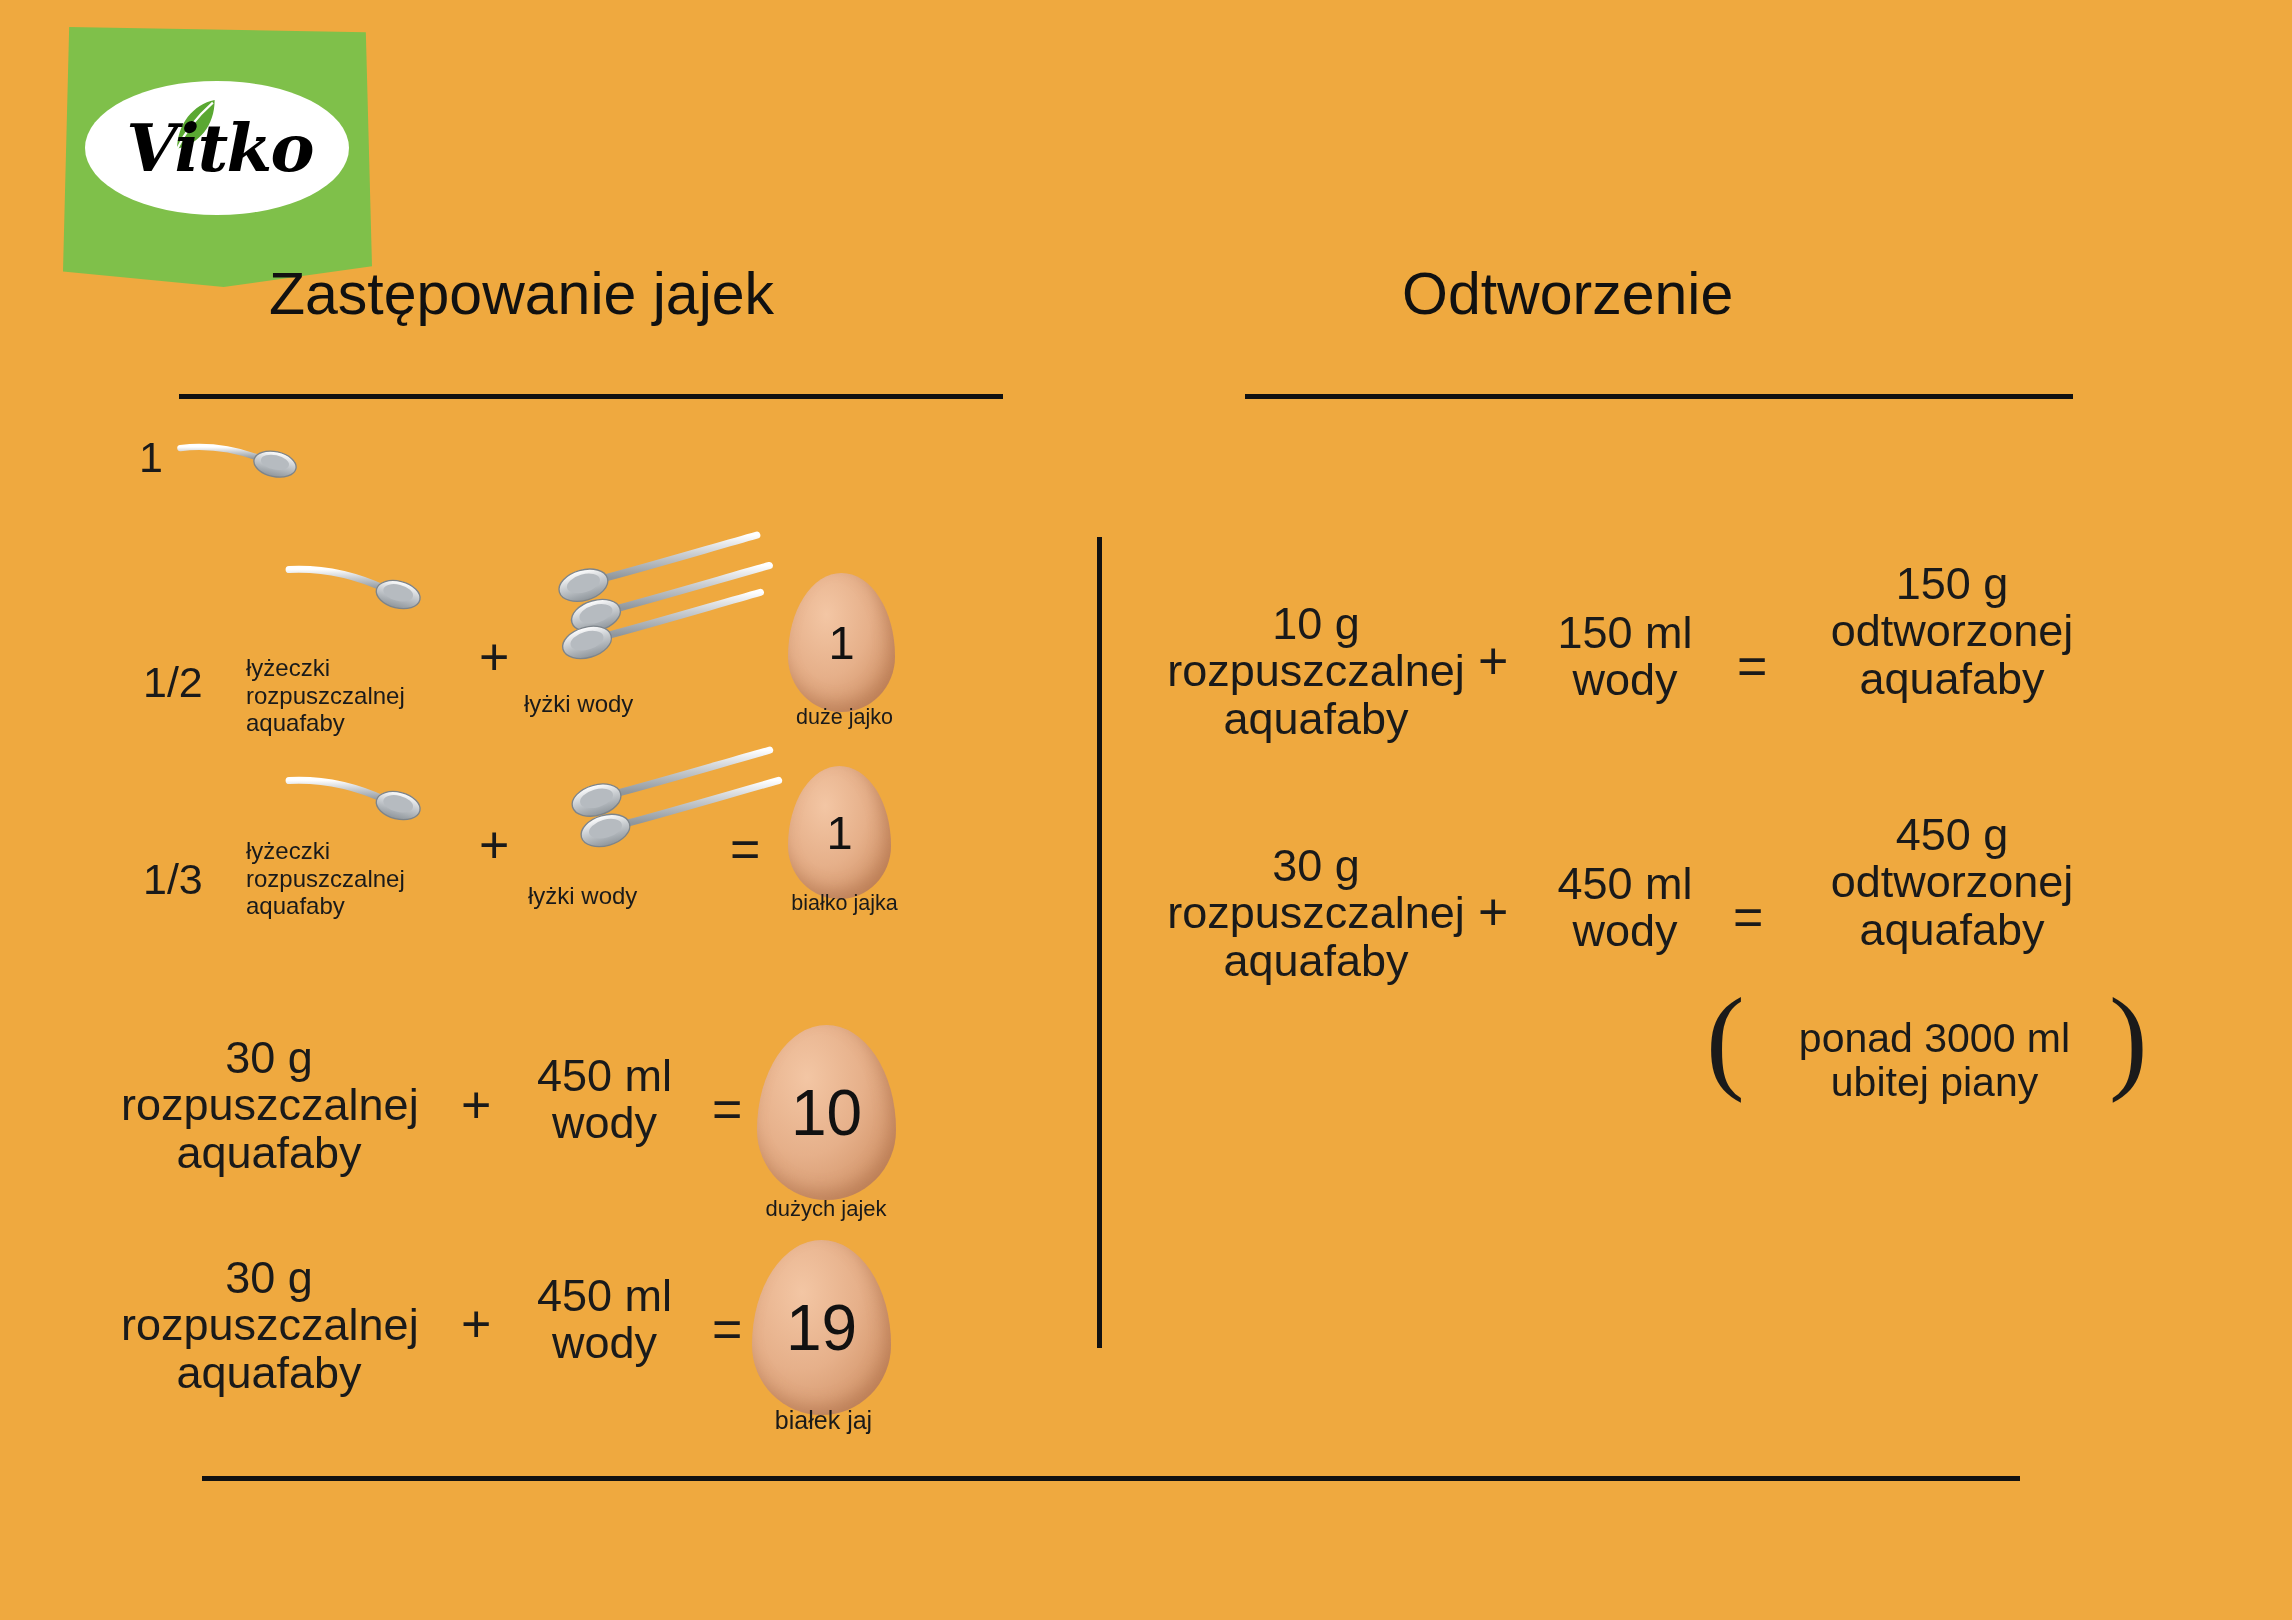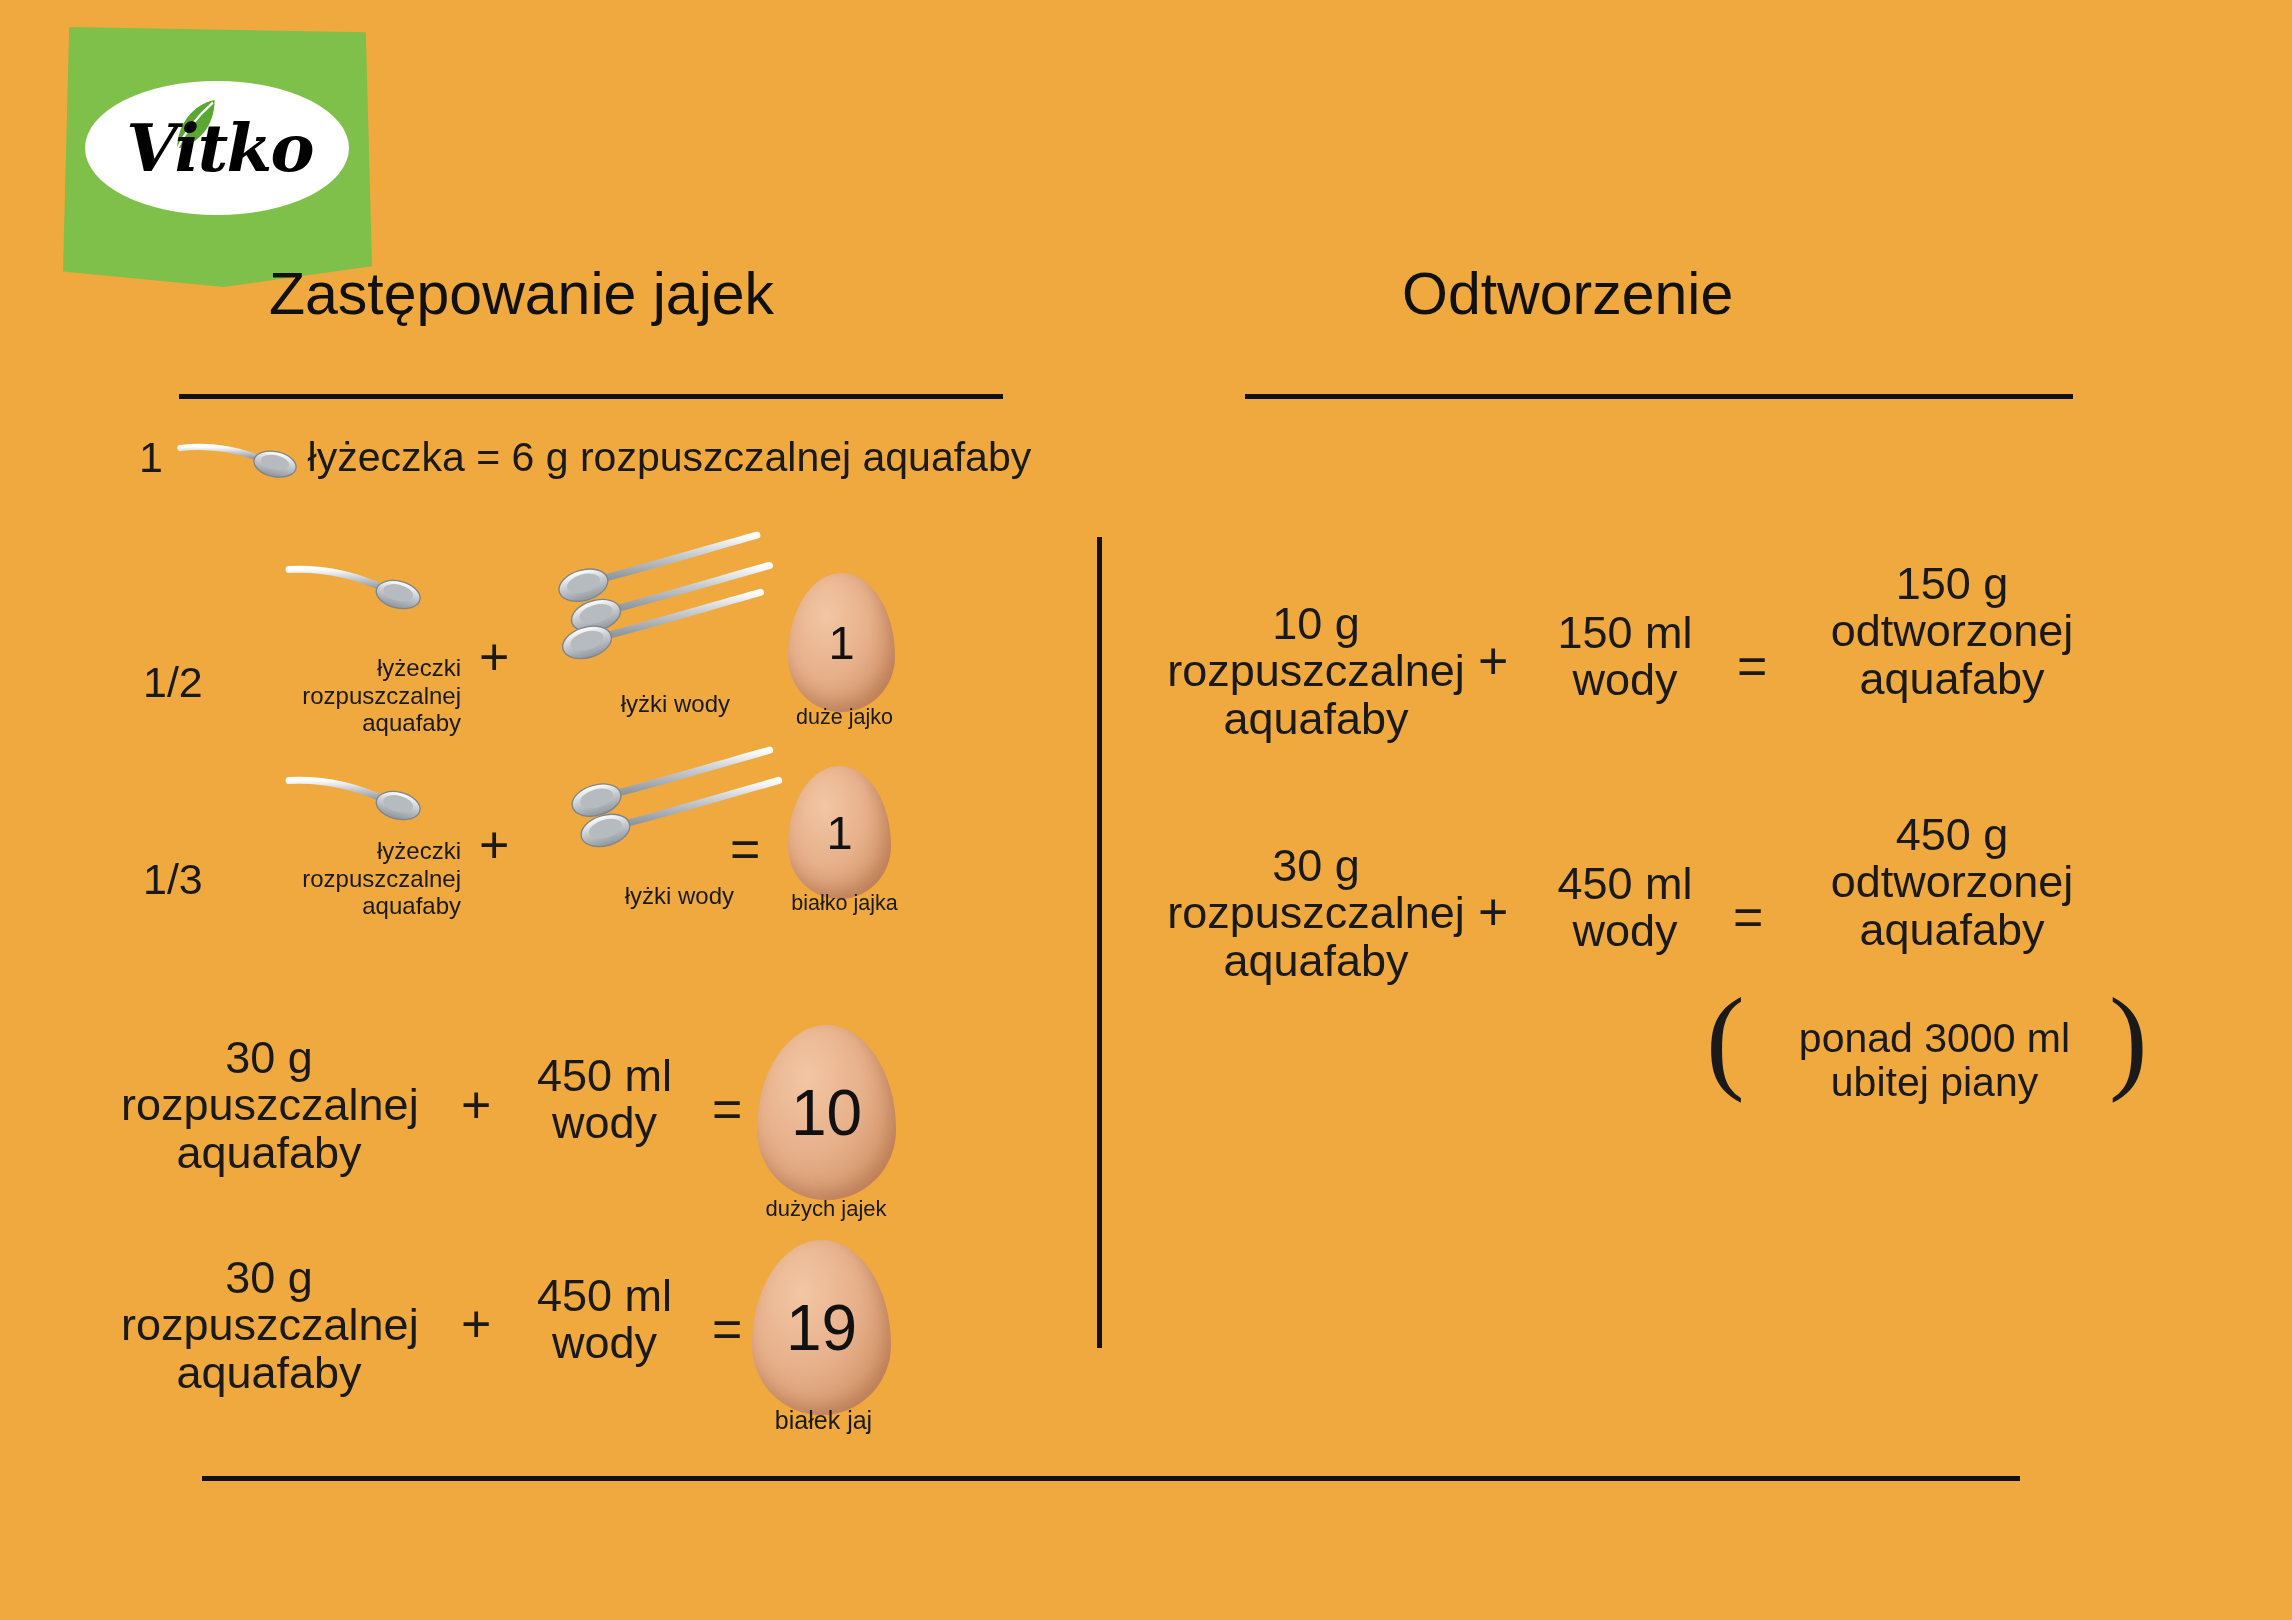--- a/index.html
+++ b/index.html
@@ -99,21 +99,21 @@
   .center { text-align: center; }
 
   .lead-row { position: absolute; left: 139px; top: 430px; display: flex; align-items: center; gap: 0px; }
   .lead-num { font-size: 43px; }
   .lead-txt { font-size: 41px; }
 
   .op { font-size: 52px; }
 
   .amount-big { font-size: 45px; line-height: 1.05; }
   .amount-mid { font-size: 41px; line-height: 1.08; }
-  .small-label { font-size: 24px; line-height: 1.15; text-align: right; }
+  .small-label { font-size: 24px; line-height: 1.15; text-align: left; }
   .tiny-label { font-size: 21.5px; text-align: center; }
 
   
   .egg {
     position: absolute;
     border-radius: 50% 50% 50% 50% / 60% 60% 40% 40%;
     background: radial-gradient(ellipse at 36% 30%, #f3c6a4 0%, #e6b08a 45%, #d29469 80%, #c98a60 100%);
     display: flex;
     align-items: center;
     justify-content: center;
@@ -152,21 +152,20 @@
       <linearGradient id="sg1" x1="0" y1="0" x2="0" y2="1">
         <stop offset="0%" stop-color="#ffffff"></stop>
         <stop offset="45%" stop-color="#c9cdd1"></stop>
         <stop offset="100%" stop-color="#8f969c"></stop>
       </linearGradient>
     </defs>
     <path d="M6 20 C40 16 70 22 96 32" stroke="url(#sg1)" stroke-width="7" fill="none" stroke-linecap="round"></path>
     <ellipse cx="112" cy="38" rx="24" ry="14" fill="url(#sg1)" stroke="#7d848a" stroke-width="1.5" transform="rotate(12 112 38)"></ellipse>
     <ellipse cx="112" cy="36" rx="16" ry="8" fill="#b6bbc0" transform="rotate(12 112 36)"></ellipse>
   </svg>
-  <span class="lead-txt" style="margin-left:19.7px;">łyżeczka = 6 g rozpuszczalnej aquafaby</span>
 </div>
 
 <div class="tx" style="left:143px; top:658px; font-size:43px;">1/2</div>
 
 <svg class="spoonwrap" style="left:282px; top:555px; width:143px; height:63px;" viewBox="0 0 160 70">
   <defs>
     <linearGradient id="sg2" x1="0" y1="0" x2="0" y2="1">
       <stop offset="0%" stop-color="#ffffff"></stop>
         <stop offset="45%" stop-color="#c9cdd1"></stop>
         <stop offset="100%" stop-color="#8f969c"></stop>

